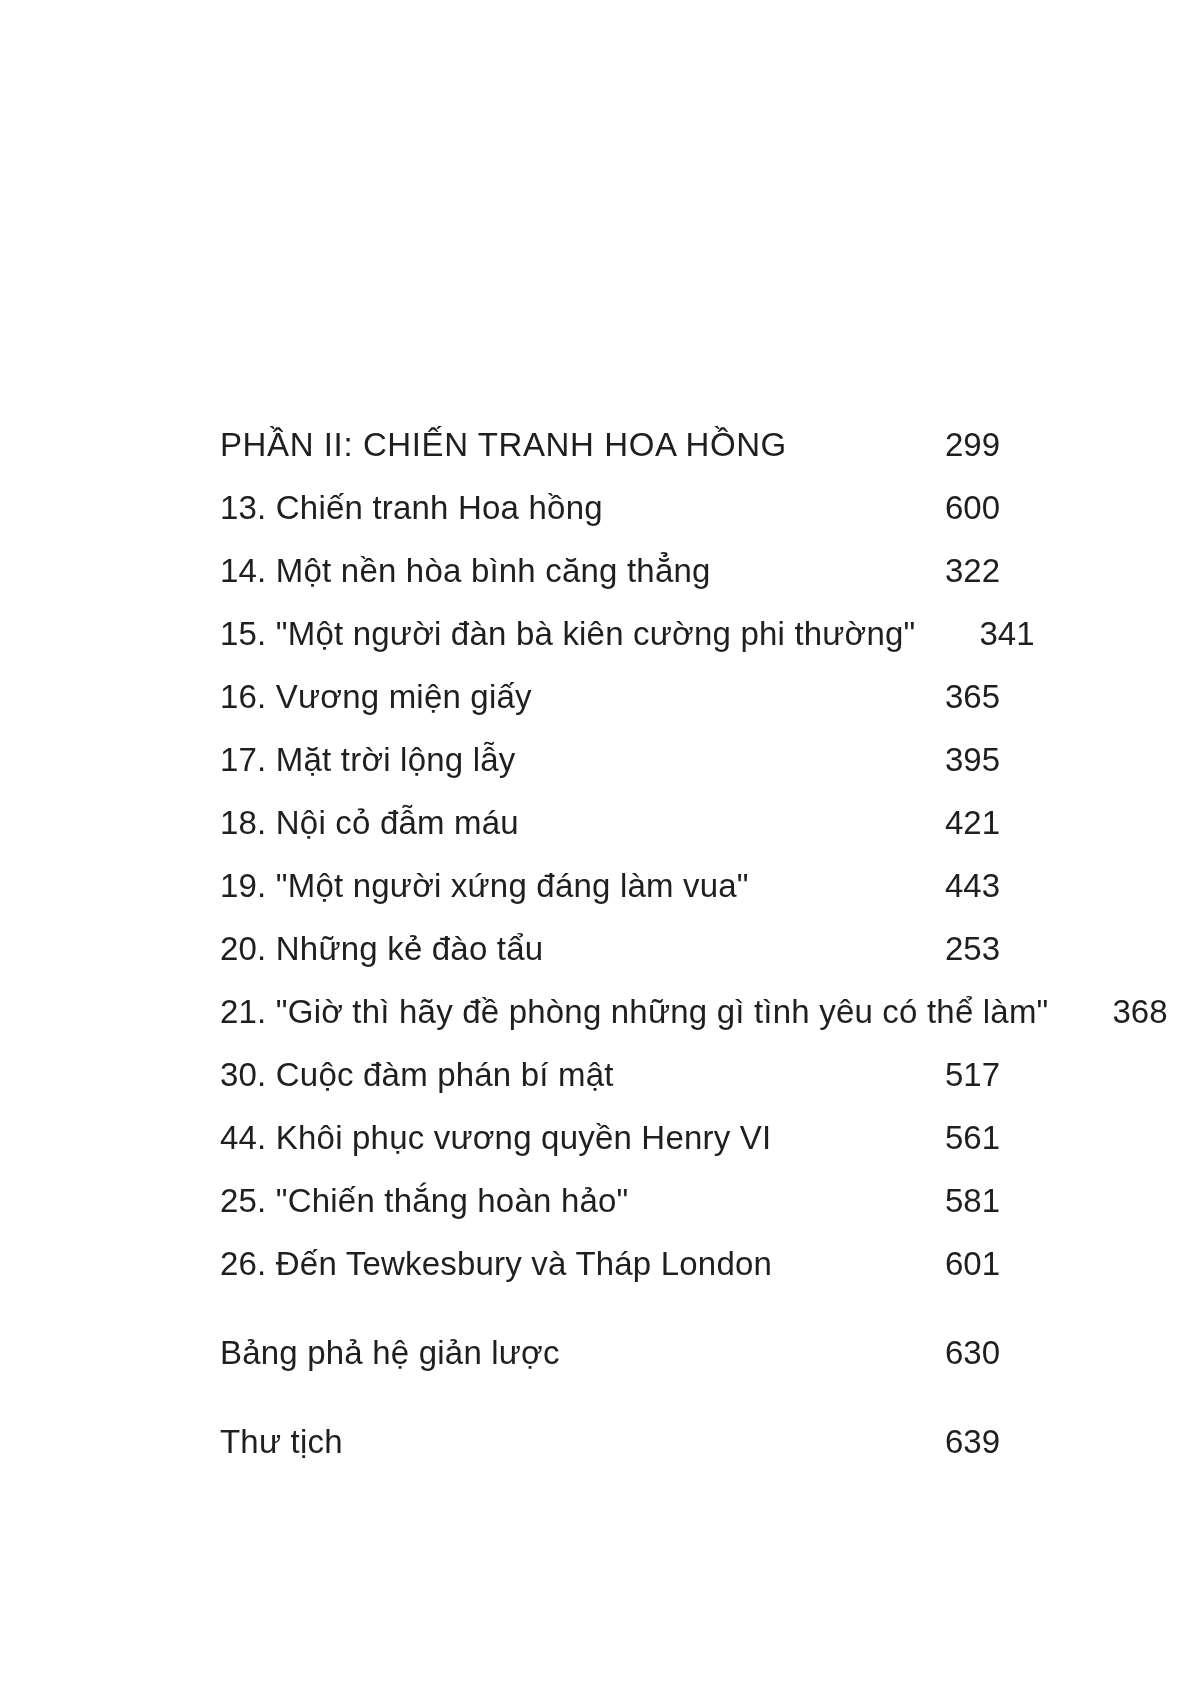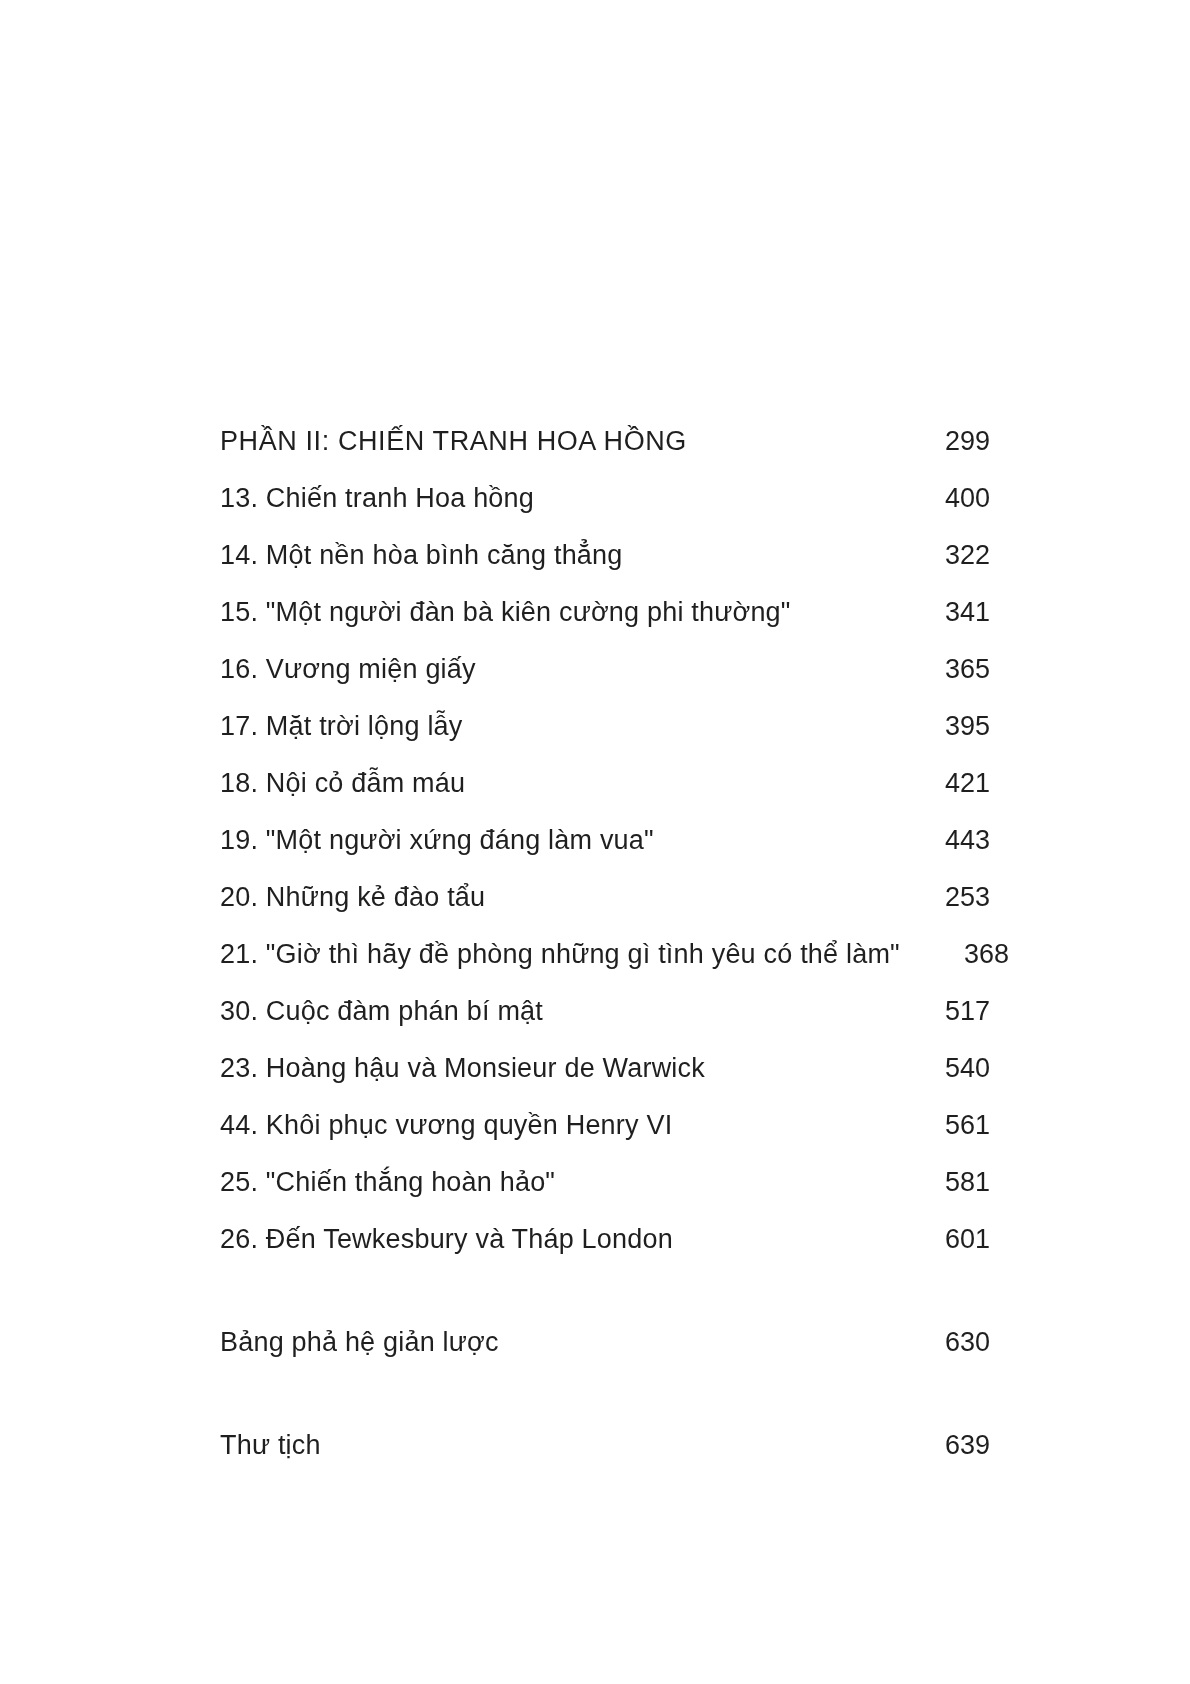--- a/index.html
+++ b/index.html
@@ -22,58 +22,58 @@
   .toc {
     position: absolute;
     left: 220px;
     top: 428px;
     width: 795px;
   }
   .row {
     display: flex;
     justify-content: space-between;
     align-items: baseline;
-    font-size: 27px;
+    font-size: 33px;
     line-height: 1;
     margin-bottom: 30px;
     white-space: nowrap;
     gap: 44px;
   }
   .row .label {
     flex: 1 1 auto;
     text-align: left;
     letter-spacing: 0.2px;
   }
   .row .pagenum {
     flex: 0 0 auto;
     text-align: left;
     min-width: 70px;
     padding-left: 20px;
   }
   .row.part .label {
     letter-spacing: 0.6px;
   }
   .row.extra {
-    margin-top: 76px;
+    margin-top: 56px;
   }
 </style>
 </head>
 <body>
 
 <div class="page">
   <div class="toc">
 
     <div class="row part">
       <span class="label">PHẦN II: CHIẾN TRANH HOA HỒNG</span>
       <span class="pagenum">299</span>
     </div>
 
     <div class="row">
       <span class="label">13. Chiến tranh Hoa hồng</span>
-      <span class="pagenum">400</span>
+      <span class="pagenum">600</span>
     </div>
     <div class="row">
       <span class="label">14. Một nền hòa bình căng thẳng</span>
       <span class="pagenum">322</span>
     </div>
     <div class="row">
       <span class="label">15. "Một người đàn bà kiên cường phi thường"</span>
       <span class="pagenum">341</span>
     </div>
     <div class="row">
@@ -98,24 +98,20 @@
     </div>
     <div class="row">
       <span class="label">21. "Giờ thì hãy đề phòng những gì tình yêu có thể làm"</span>
       <span class="pagenum">368</span>
     </div>
     <div class="row">
       <span class="label">30. Cuộc đàm phán bí mật</span>
       <span class="pagenum">517</span>
     </div>
     <div class="row">
-      <span class="label">23. Hoàng hậu và Monsieur de Warwick</span>
-      <span class="pagenum">540</span>
-    </div>
-    <div class="row">
       <span class="label">44. Khôi phục vương quyền Henry VI</span>
       <span class="pagenum">561</span>
     </div>
     <div class="row">
       <span class="label">25. "Chiến thắng hoàn hảo"</span>
       <span class="pagenum">581</span>
     </div>
     <div class="row">
       <span class="label">26. Đến Tewkesbury và Tháp London</span>
       <span class="pagenum">601</span>

